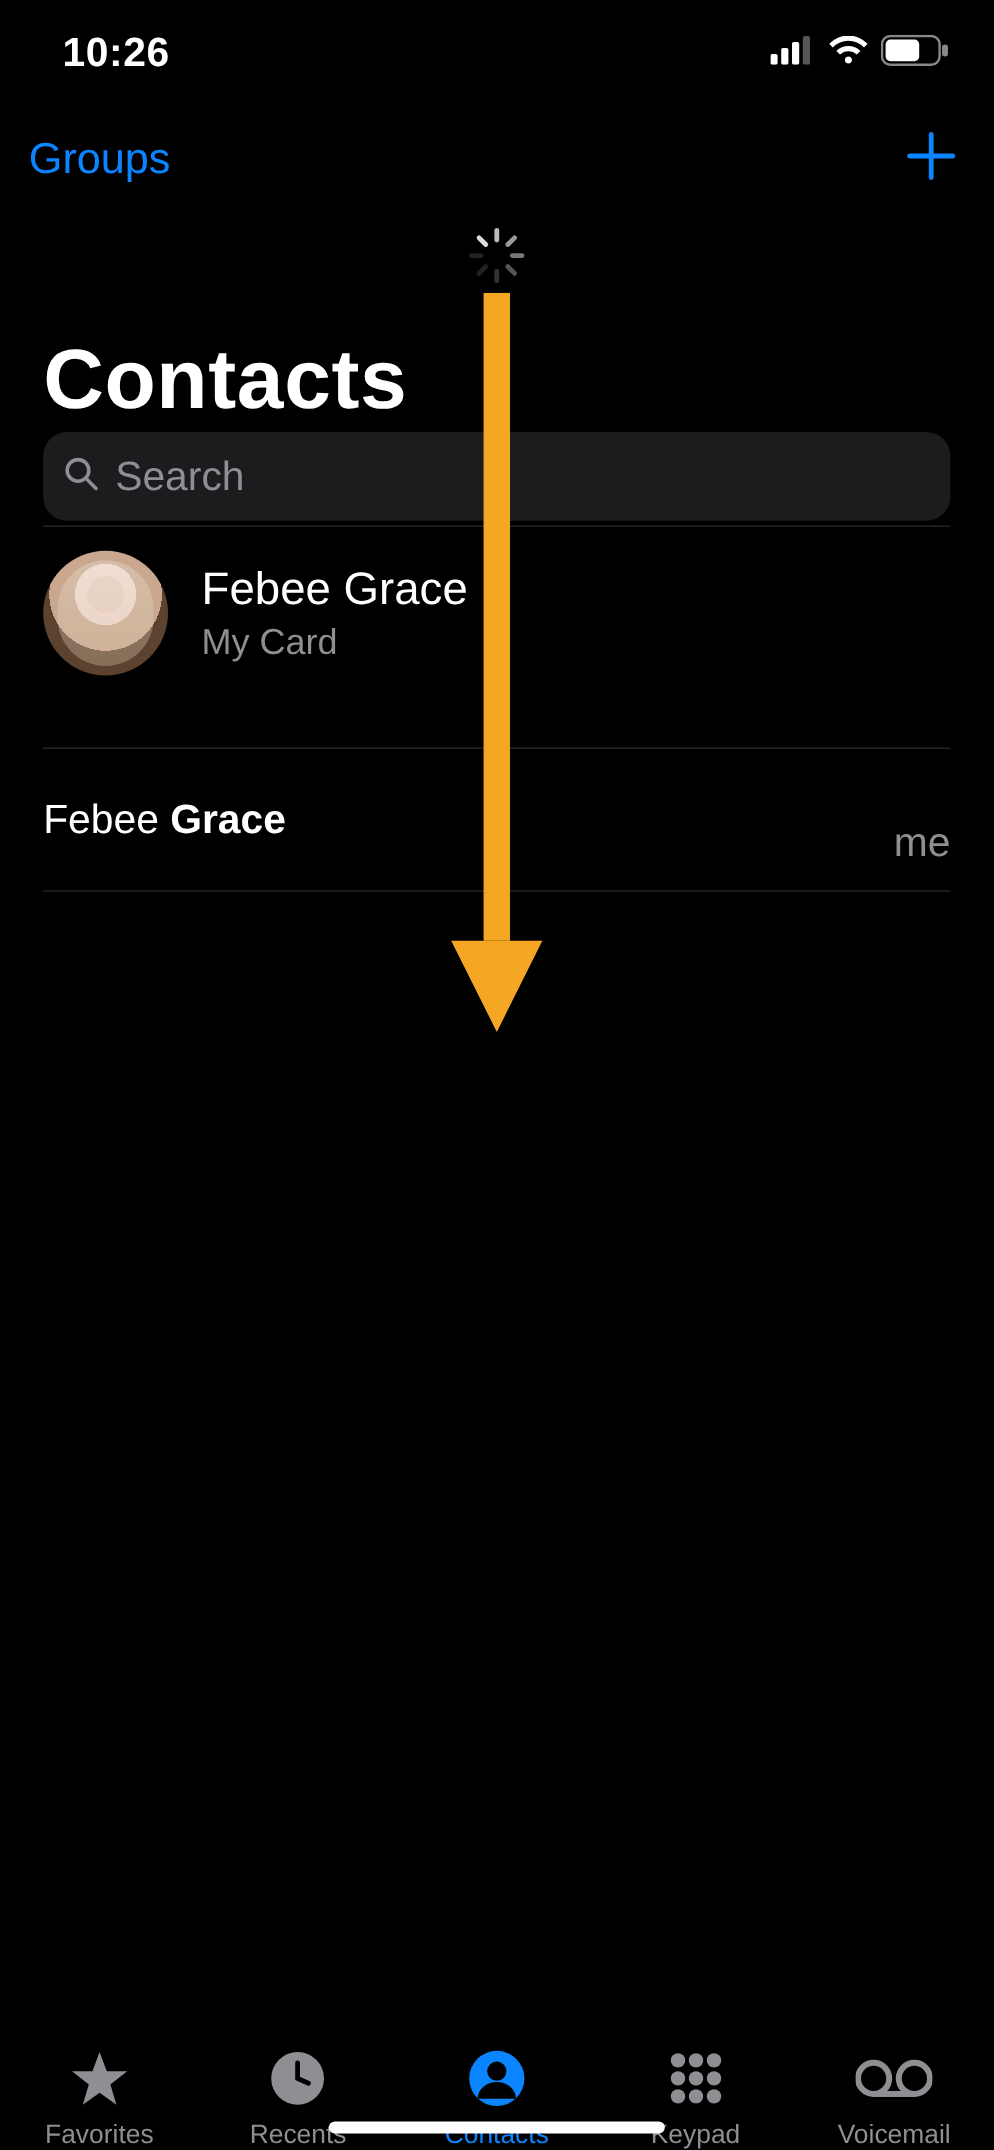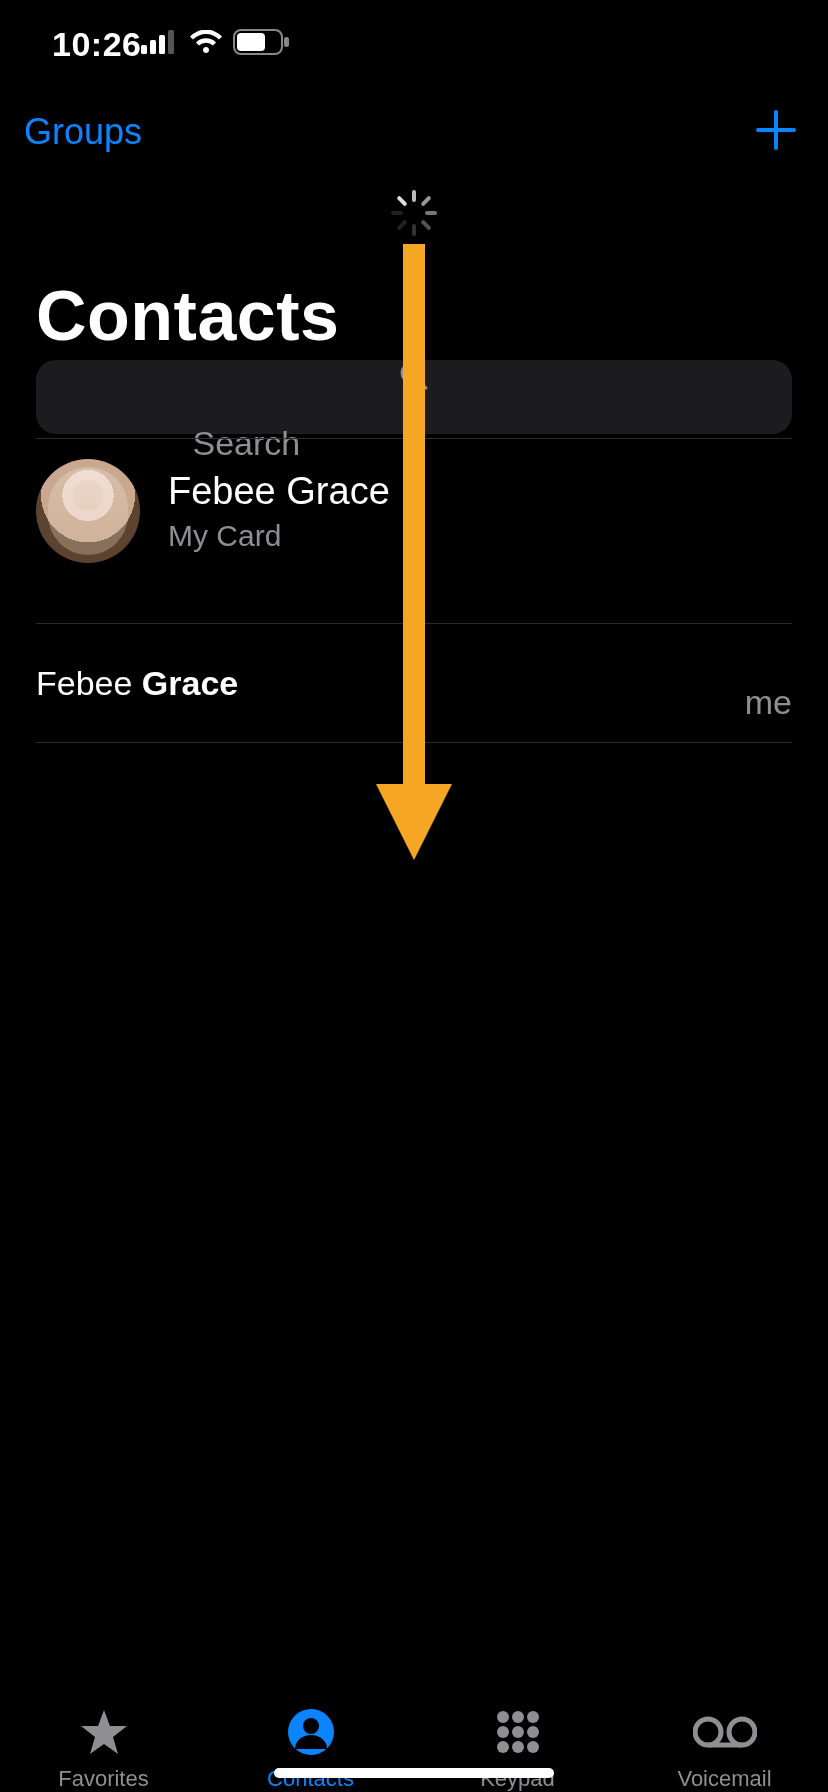--- a/index.html
+++ b/index.html
@@ -20,20 +20,21 @@
 
   
   .status-bar {
     position: absolute;
     top: 0;
     left: 0;
     right: 0;
     height: 88px;
     display: flex;
     align-items: center;
+    justify-content: space-between;
     padding: 0 36px 0 52px;
   }
   .status-time {
     font-size: 34px;
     font-weight: 600;
     letter-spacing: 0.5px;
   }
   .status-icons {
     display: flex;
     align-items: center;
@@ -86,22 +87,21 @@
     position: absolute;
     top: 360px;
     left: 36px;
     right: 36px;
     height: 74px;
     background: #1c1c1e;
     border-radius: 20px;
     display: flex;
     align-items: center;
     padding: 0 16px;
-    gap: 28px;
-    flex-direction: column;
+    gap: 12px;
   }
   .search-bar input {
     flex: 1;
     background: transparent;
     border: none;
     outline: none;
     color: #fff;
     font-size: 34px;
   }
   .search-bar input::placeholder {
@@ -332,20 +332,29 @@
 
   <div class="tab">
     <div class="icon-slot">
       <svg width="52" height="52" viewBox="0 0 52 52">
         <path d="M26 4 L32 20 L49 20 L35 31 L40 48 L26 38 L12 48 L17 31 L3 20 L20 20 Z" fill="#8e8e93"></path>
       </svg>
     </div>
     <div class="tab-label">Favorites</div>
   </div>
 
+  <div class="tab">
+    <div class="icon-slot">
+      <svg width="50" height="50" viewBox="0 0 50 50">
+        <circle cx="25" cy="25" r="22" fill="#8e8e93"></circle>
+        <polyline points="25,12 25,25 34,29" fill="none" stroke="#000" stroke-width="4" stroke-linecap="round"></polyline>
+      </svg>
+    </div>
+    <div class="tab-label">Recents</div>
+  </div>
 
   <div class="tab active">
     <div class="icon-slot">
       <svg width="50" height="50" viewBox="0 0 50 50">
         <circle cx="25" cy="25" r="23" fill="#0a84ff"></circle>
         <circle cx="25" cy="19" r="8" fill="#000"></circle>
         <path d="M9 42 a16 14 0 0 1 32 0 z" fill="#000"></path>
       </svg>
     </div>
     <div class="tab-label">Contacts</div>

